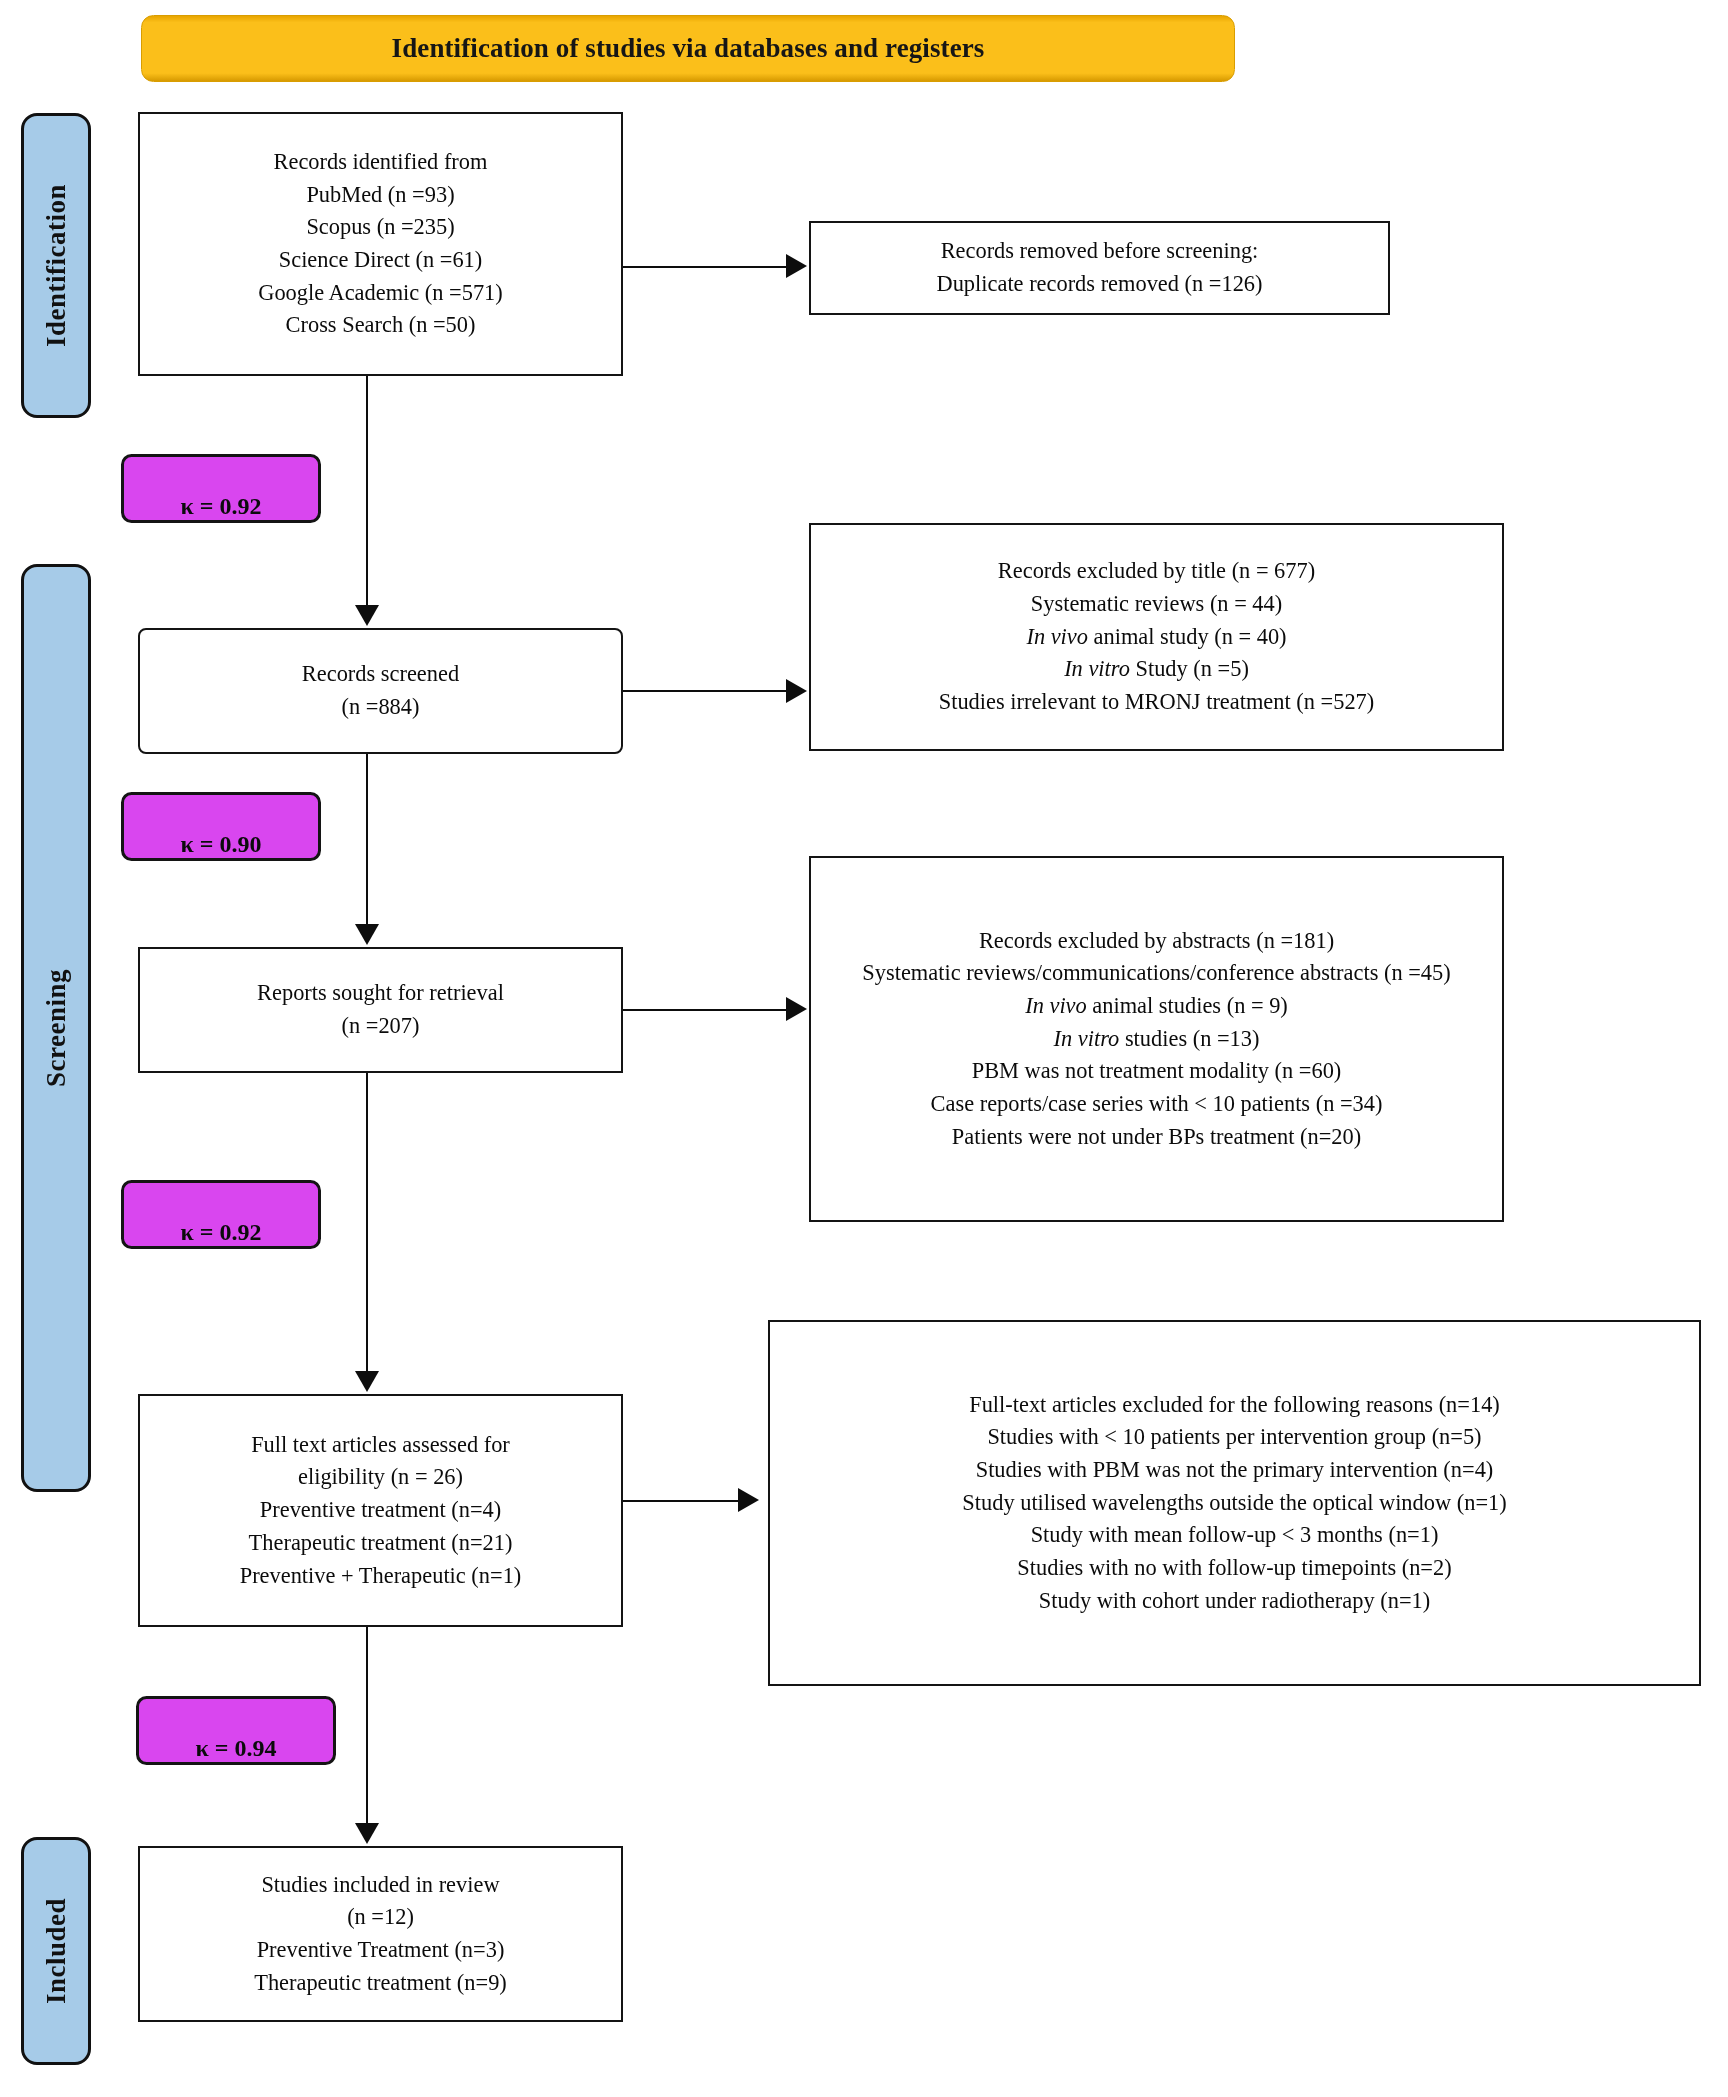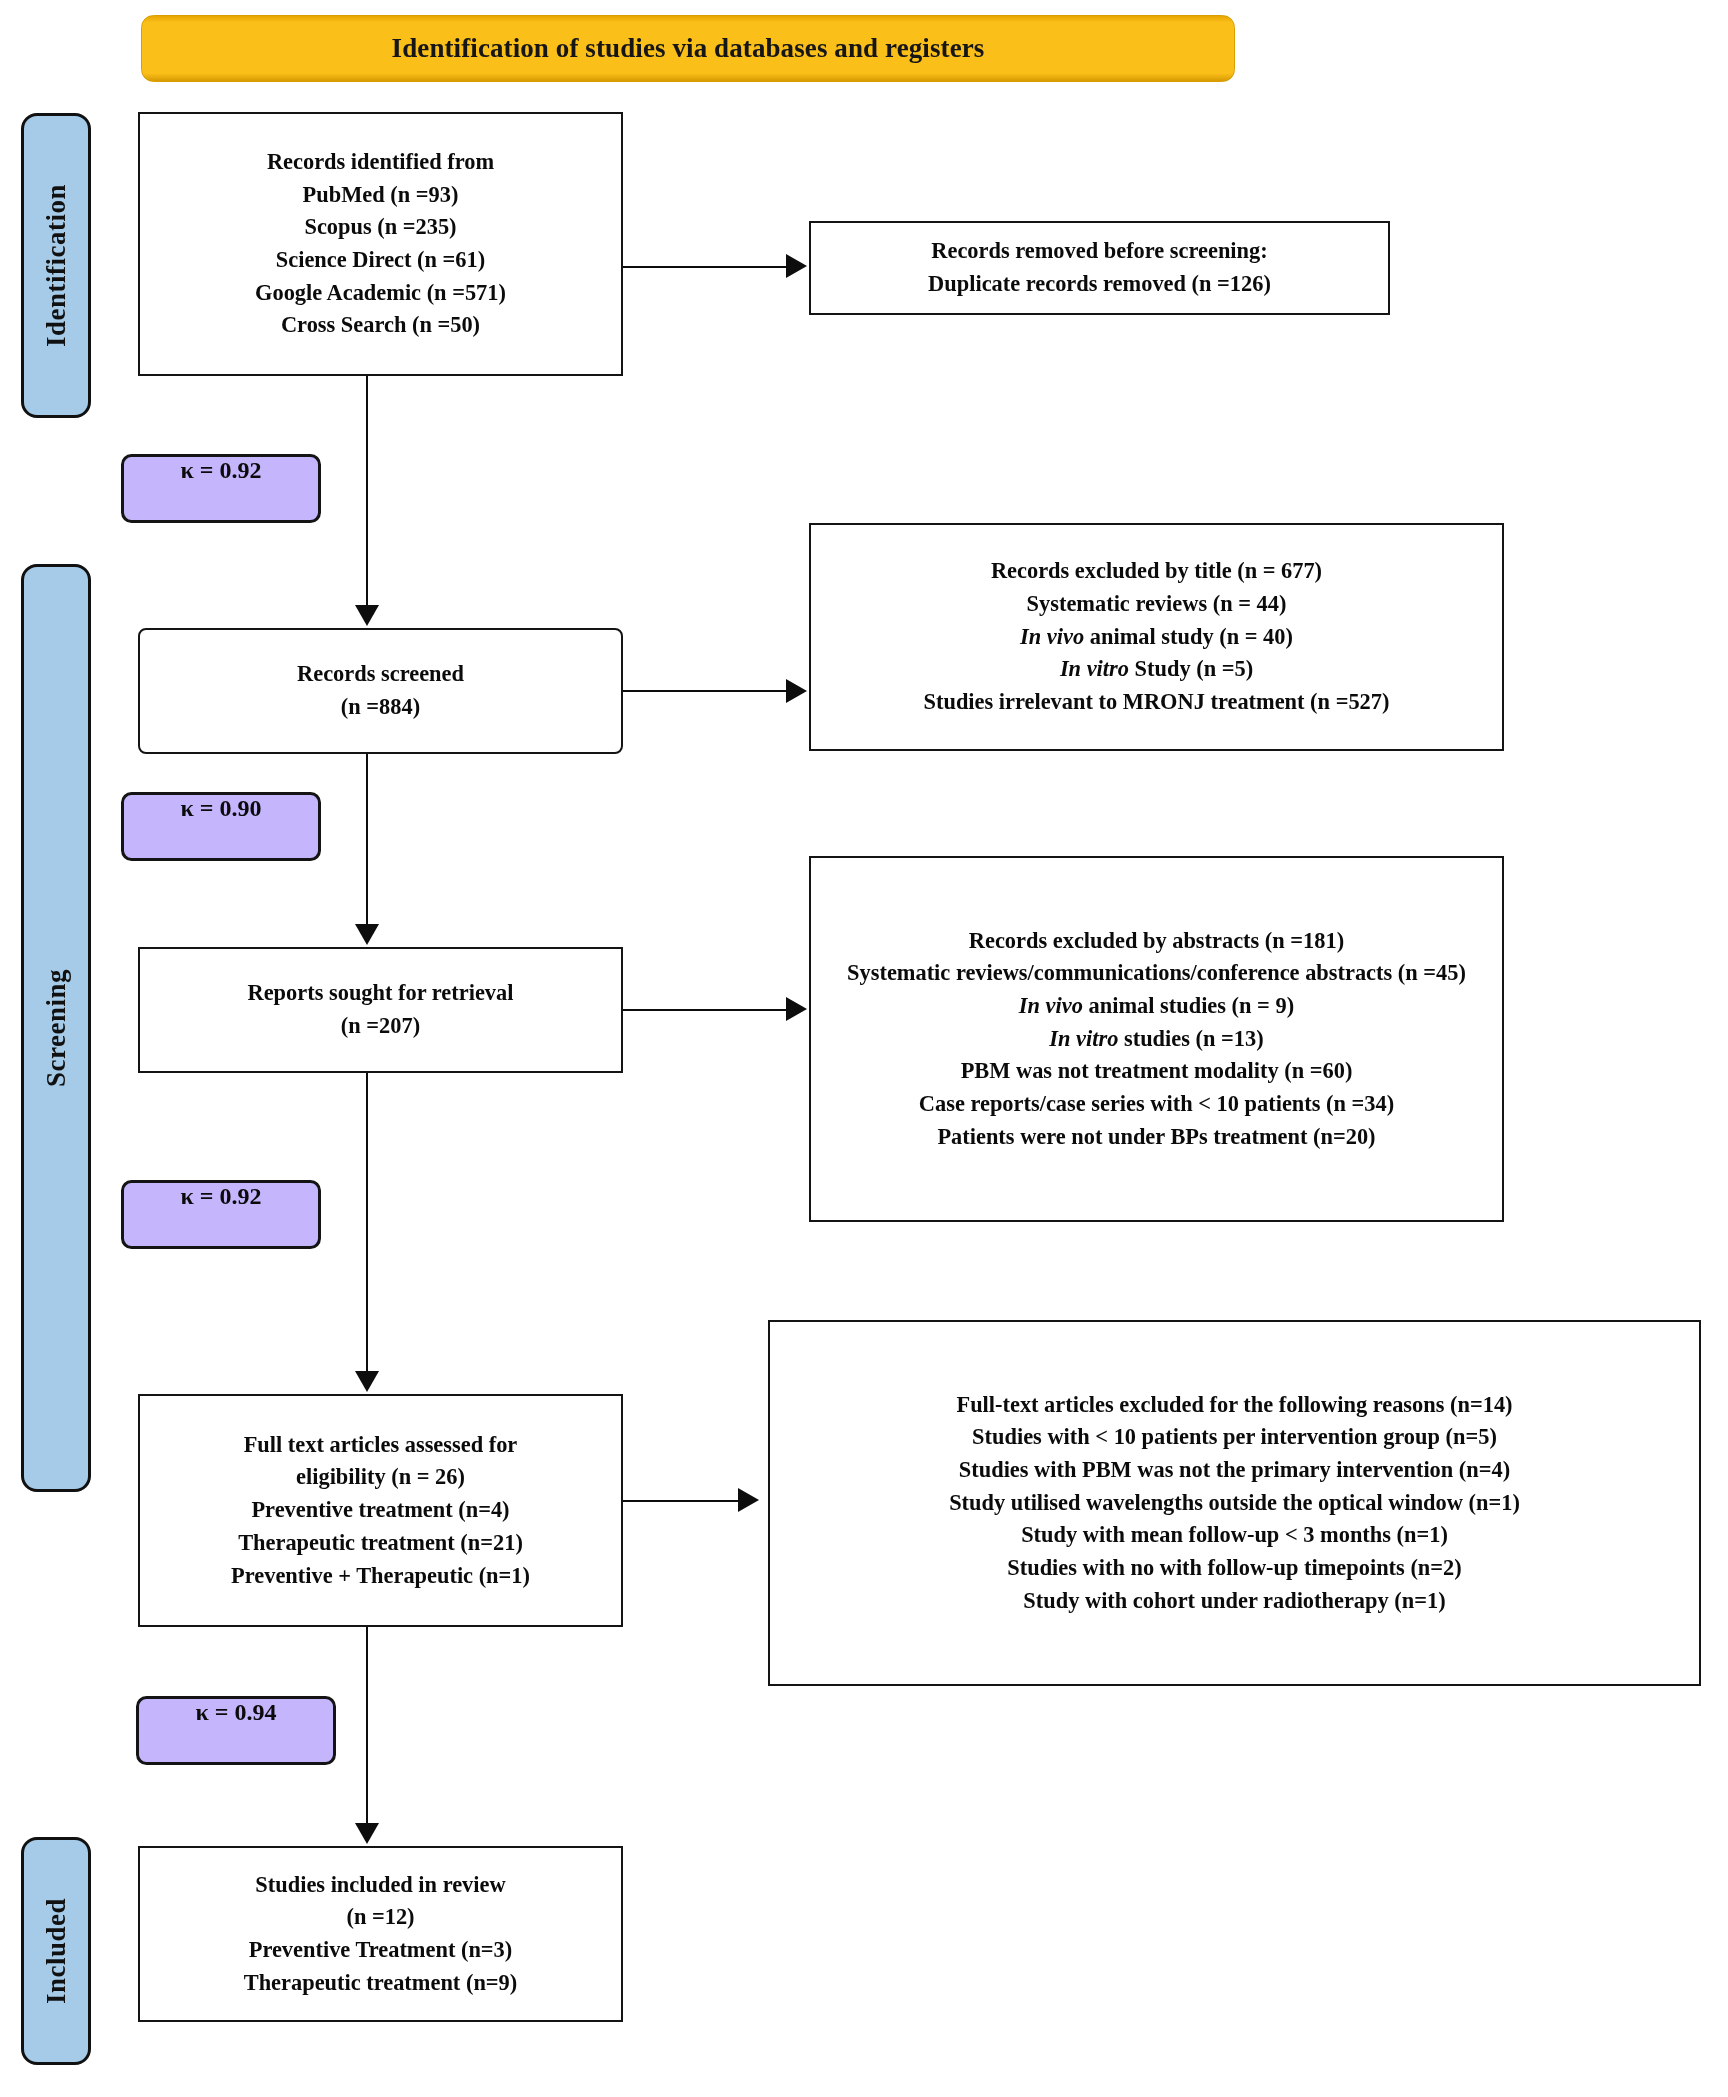--- a/index.html
+++ b/index.html
@@ -72,21 +72,21 @@
     border: 2.9px solid #141414;
     box-sizing: border-box;
     display: flex;
     flex-direction: column;
     align-items: center;
     justify-content: center;
     padding: 8.6px 12.4px;
   }
   .box .line {
     font-size: 22.4px;
-    font-weight: bold;
+    font-weight: normal;
     color: #0b0b0b;
     text-align: center;
     line-height: 1.46;
     white-space: nowrap;
   }
   .box .line.wrap { white-space: normal; }
   .box .line i { font-style: italic; }
 
   
   #box-identified   { left: 138px;  top: 112px;  width: 485px; height: 264px; }
@@ -97,26 +97,26 @@
 
   
   #box-removed      { left: 809px; top: 209px;  width: 581px; height: 94px; margin-top: 12px; }
   #box-excl-title   { left: 809px; top: 523px; width: 695px; height: 228px; }
   #box-excl-abs     { left: 809px; top: 856px; width: 695px; height: 366px; }
   #box-excl-full    { left: 768px; top: 1320px; width: 933px; height: 366px; }
 
   
   .kbox {
     position: absolute;
-    background: #c4b5fd;
+    background: #d946ef;
     border: 3.3px solid #141414;
     border-radius: 10.5px;
     box-sizing: border-box;
     display: flex;
-    align-items: flex-start;
+    align-items: flex-end;
     justify-content: center;
     width: 200px;
     height: 69px;
   }
   .kbox span {
     font-size: 24px;
     font-weight: bold;
     color: #0b0b0b;
     white-space: nowrap;
   }

